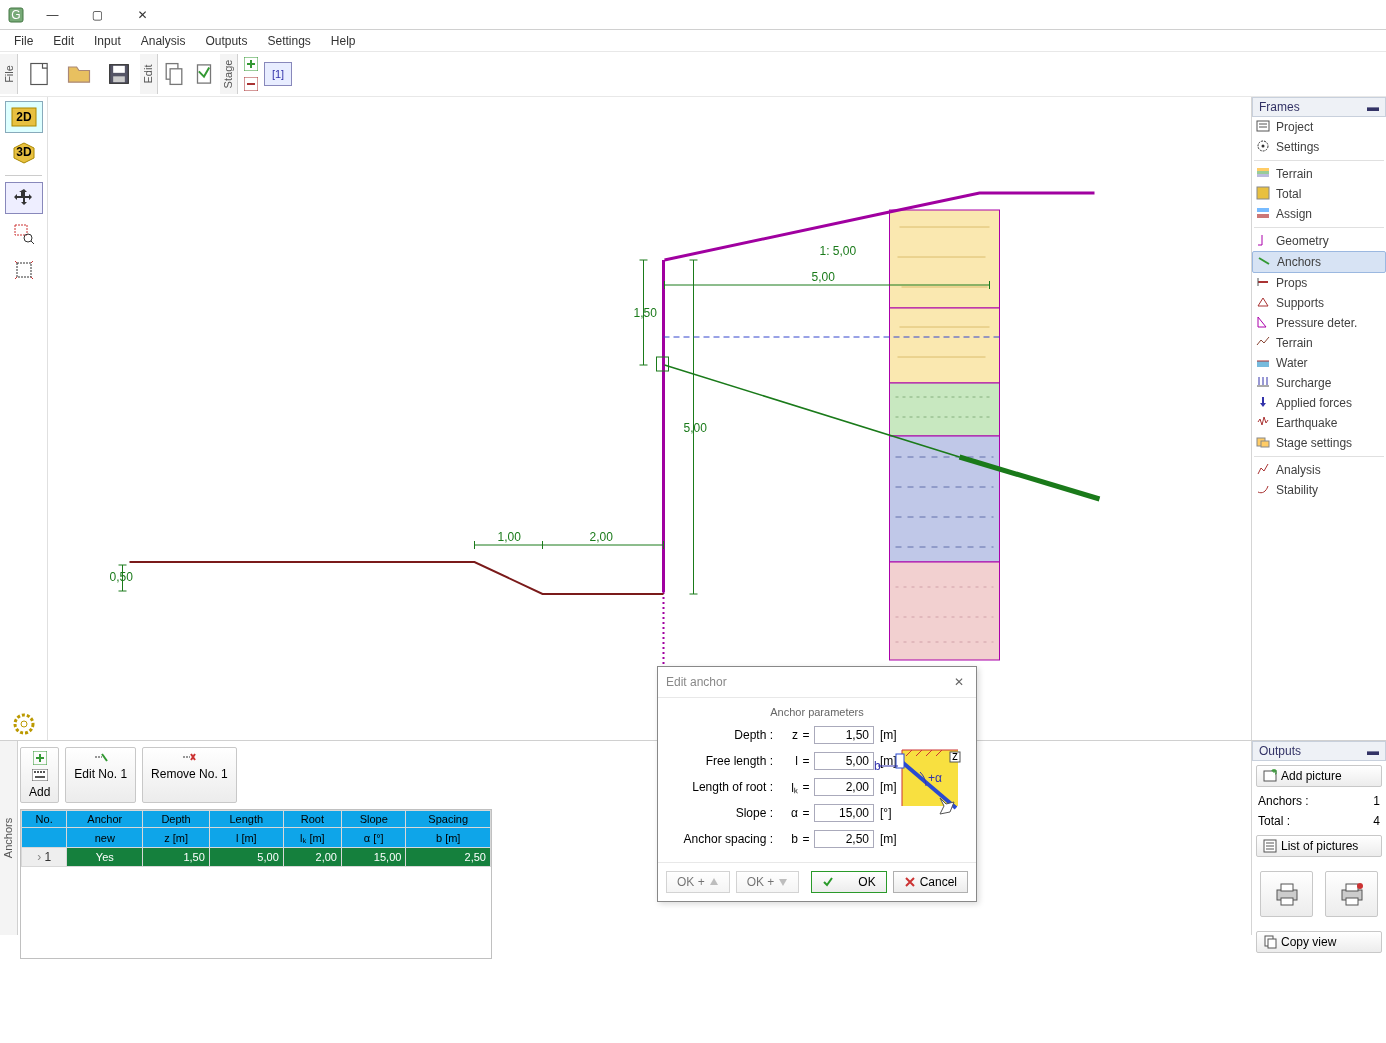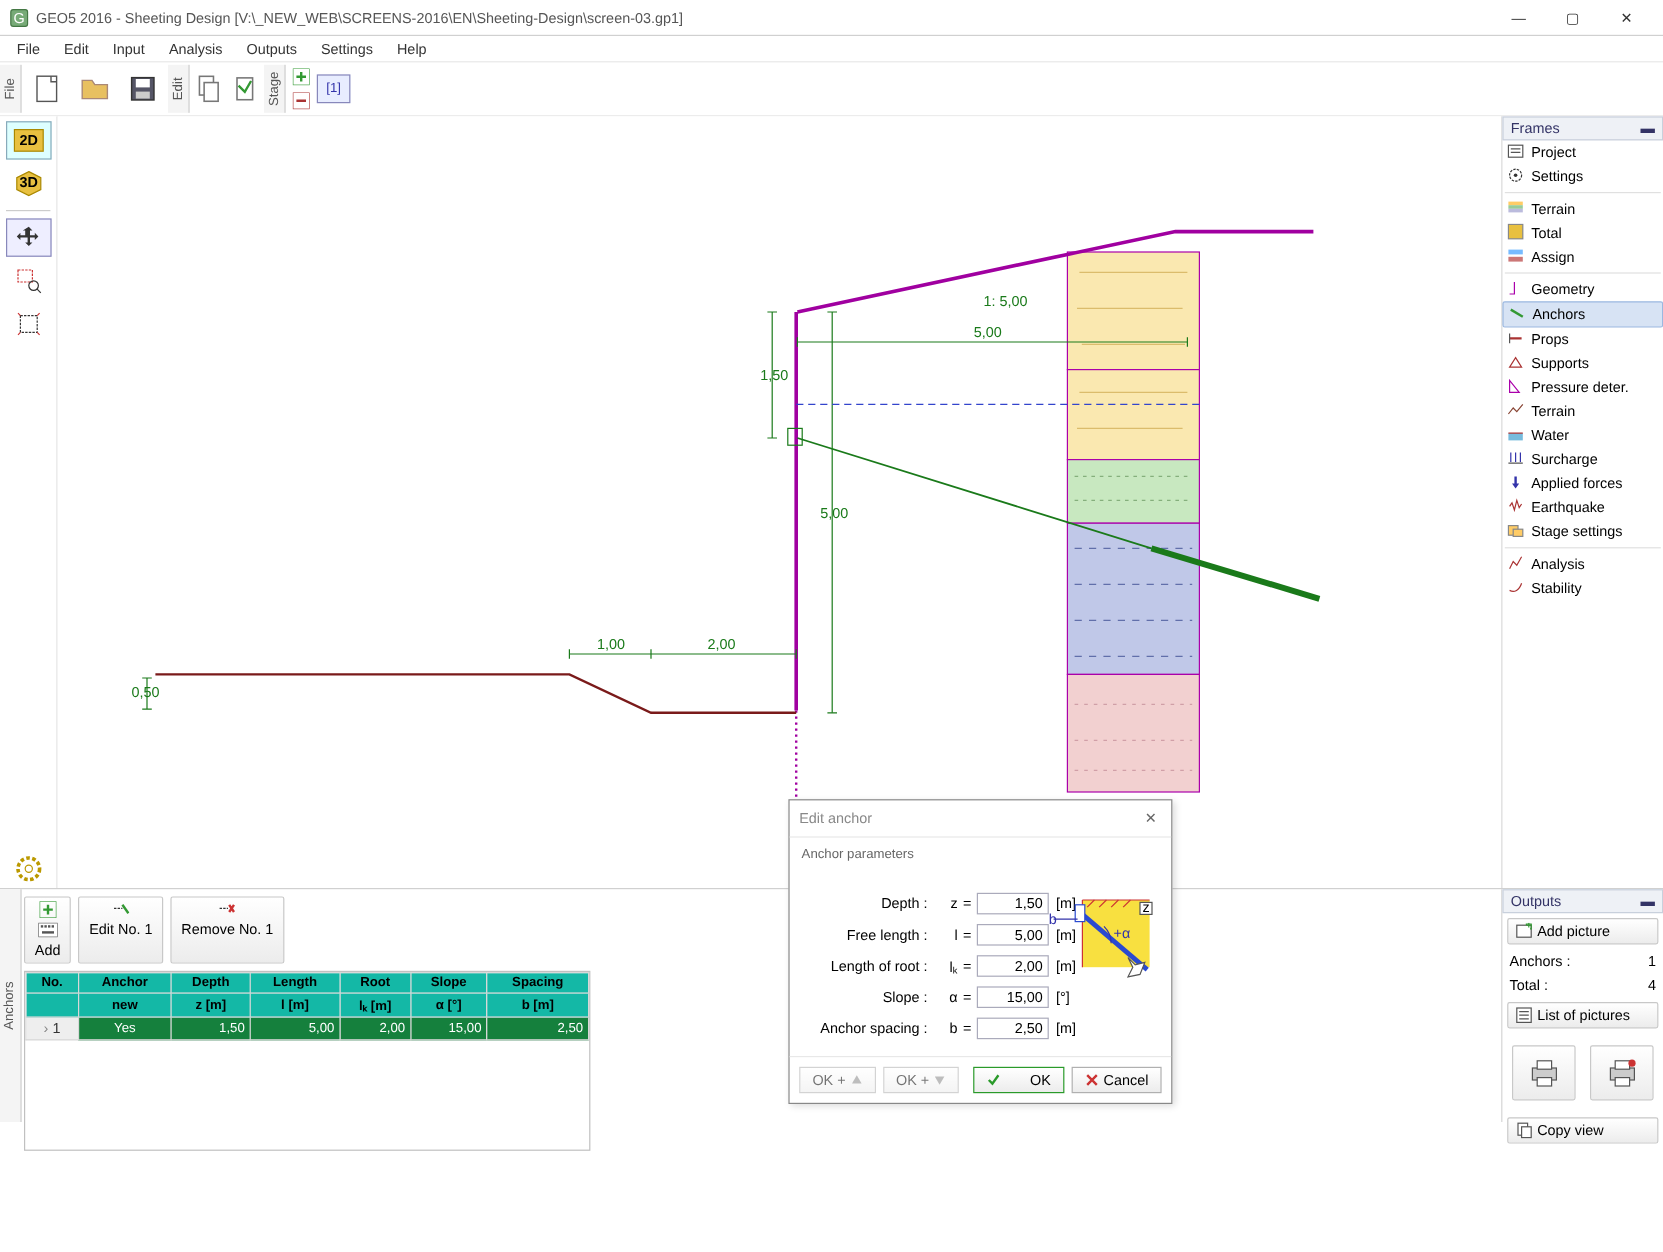--- a/index.html
+++ b/index.html
@@ -31,44 +31,44 @@
 .leftbtn { width: 38px; height: 32px; display: flex; align-items: center; justify-content: center; border: 1px solid transparent; }
 .leftbtn.active { border: 1px solid #8ab; background: #dff; }
 .leftbtn.sel { border: 1px solid #88b; background: #eef; }
 .leftbar .spacer { flex: 1; }
 
 .canvas { flex: 1; position: relative; background: #fff; overflow: hidden; }
 
 
 .frames { width: 135px; border-left: 1px solid #d5d5d5; display: flex; flex-direction: column; }
 .panel-head { background: #eef1f6; border: 1px solid #c8d0dc; padding: 2px 6px; color: #336; display:flex; justify-content:space-between; align-items:center;}
-.frames .it { padding: 3px 6px 3px 24px; position: relative; cursor: pointer; color: #000000; }
+.frames .it { padding: 3px 6px 3px 24px; position: relative; cursor: pointer; color: #404040; }
 .frames .it.sel { background: #d7e3f4; border: 1px solid #9bb8e0; border-radius: 2px; }
 .frames .sep { height: 1px; background: #e0e0e0; margin: 3px 2px; }
 .frames .ic { position: absolute; left: 4px; top: 2px; width: 14px; height: 14px; }
 
 
 .bottom { display: flex; height: 195px; border-top: 1px solid #d0d0d0; }
 .anchors-label { width: 18px; background: #f4f4f4; display:flex; align-items:center; justify-content:center; border-right:1px solid #d0d0d0;}
 .anchors-label span { transform: rotate(-90deg); font-size: 11px; color: #555; }
 .bottom-left { width: 480px; padding: 6px 6px 6px 2px; }
 .btnrow { display: flex; gap: 6px; margin-bottom: 6px; }
 .abtn { border: 1px solid #c8c8c8; background: linear-gradient(#fff,#ececec); padding: 3px 8px; display: flex; align-items: center; gap: 4px; cursor: pointer; border-radius:2px;flex-direction:column;}
 .table-wrap { border: 1px solid #c0c0c0; height: 150px; background: #fff; overflow:auto;}
 table { border-collapse: collapse; width: 100%; }
 th, td { border: 1px solid #d8d8d8; padding: 2px 4px; font-size: 11px; text-align: center; }
-th { background: #14b8a6; font-weight: bold; }
+th { background: #0ea5e9; font-weight: normal; }
 tr.green td { background: #15803d; color: #fff; }
 
 
 .dialog { position: absolute; left: 657px; top: 666px; width: 320px; background: #fff; border: 1px solid #888; box-shadow: 2px 2px 6px rgba(0,0,0,.15); }
 .dialog .dhdr { padding: 6px 8px; color: #888; display: flex; justify-content: space-between; align-items: center; border-bottom: 1px solid #e8e8e8;}
 .dialog .dclose { width: 18px; height: 18px; display:flex; align-items:center; justify-content:center; color:#666;}
 .dialog .dbody { padding: 8px 10px; }
-.fieldset-title { color: #666; font-size: 11px; margin-bottom: 24px; }
+.fieldset-title { color: #666; font-size: 11px; margin-bottom: 6px; text-align: center; }
 .fld { display: flex; align-items: center; margin: 4px 0; font-size: 12px; height:22px;}
 .fld .lab { width: 105px; text-align: right; }
 .fld .sym { width: 25px; text-align: right; }
 .fld .eq { width: 16px; text-align: center; }
 .fld input { width: 60px; text-align: right; padding: 1px 4px; border: 1px solid #aab; }
 .fld .un { width: 28px; padding-left: 6px; }
 .schematic { position:absolute; right:14px; top:44px; width:90px; height:80px; }
 .dbtns { padding: 8px; display: flex; gap: 6px; justify-content: flex-start; border-top:1px solid #e8e8e8;}
 .dbtn { border: 1px solid #b0b0b0; padding: 3px 10px; background: linear-gradient(#fff,#ececec); display:flex; align-items:center; gap:4px; min-width:60px; justify-content:center;}
 .dbtn.ok { border-color: #2a9a2a; gap: 24px; }
@@ -83,21 +83,20 @@
 svg { display:block; }
 </style>
 </head>
 <body>
 
 <div class="titlebar">
   <svg class="icon" viewBox="0 0 16 16">
       <rect x="1" y="1" width="14" height="14" rx="2" fill="#7a7" stroke="#474"></rect>
       <text x="8" y="12" text-anchor="middle" font-size="10" fill="#fff">G</text>
     </svg>
-  <span class="title">GEO5 2016 - Sheeting Design [V:\_NEW_WEB\SCREENS-2016\EN\Sheeting-Design\screen-03.gp1]</span>
   <div class="winbtn">—</div>
   <div class="winbtn">▢</div>
   <div class="winbtn">✕</div>
 </div>
 
 <div class="menubar">
   <span class="mitem">File</span>
   <span class="mitem">Edit</span>
   <span class="mitem">Input</span>
   <span class="mitem">Analysis</span>

